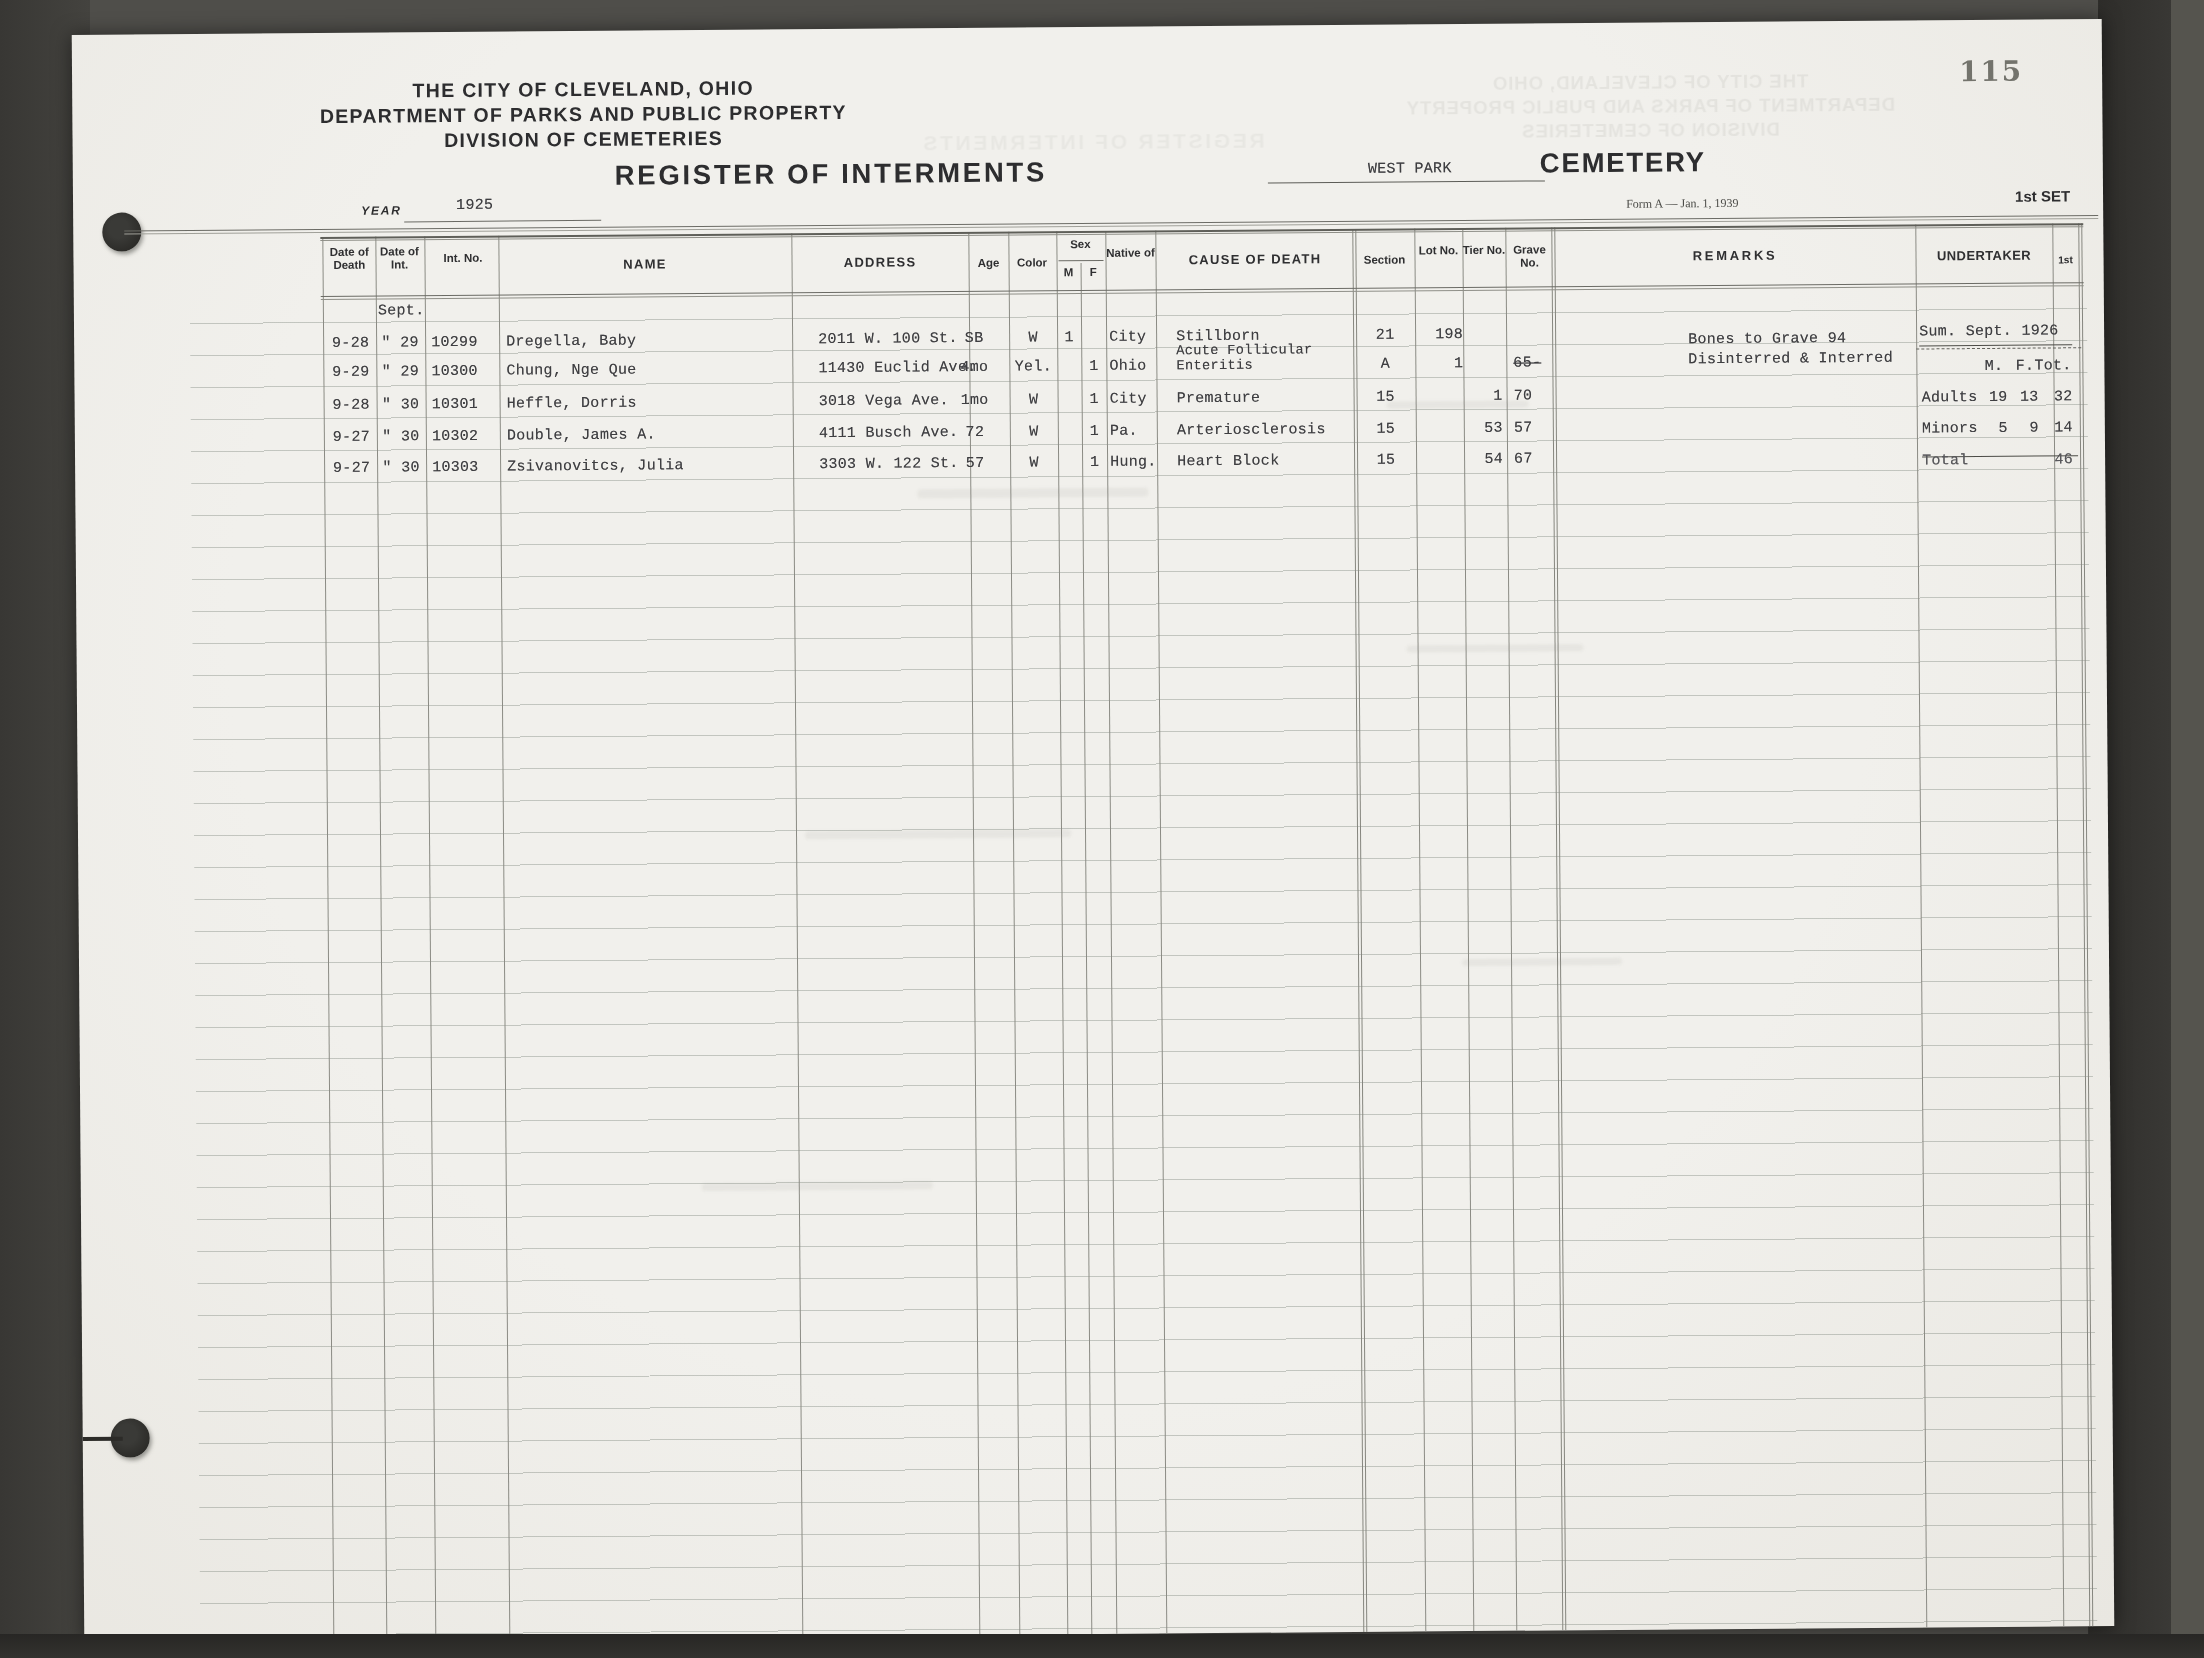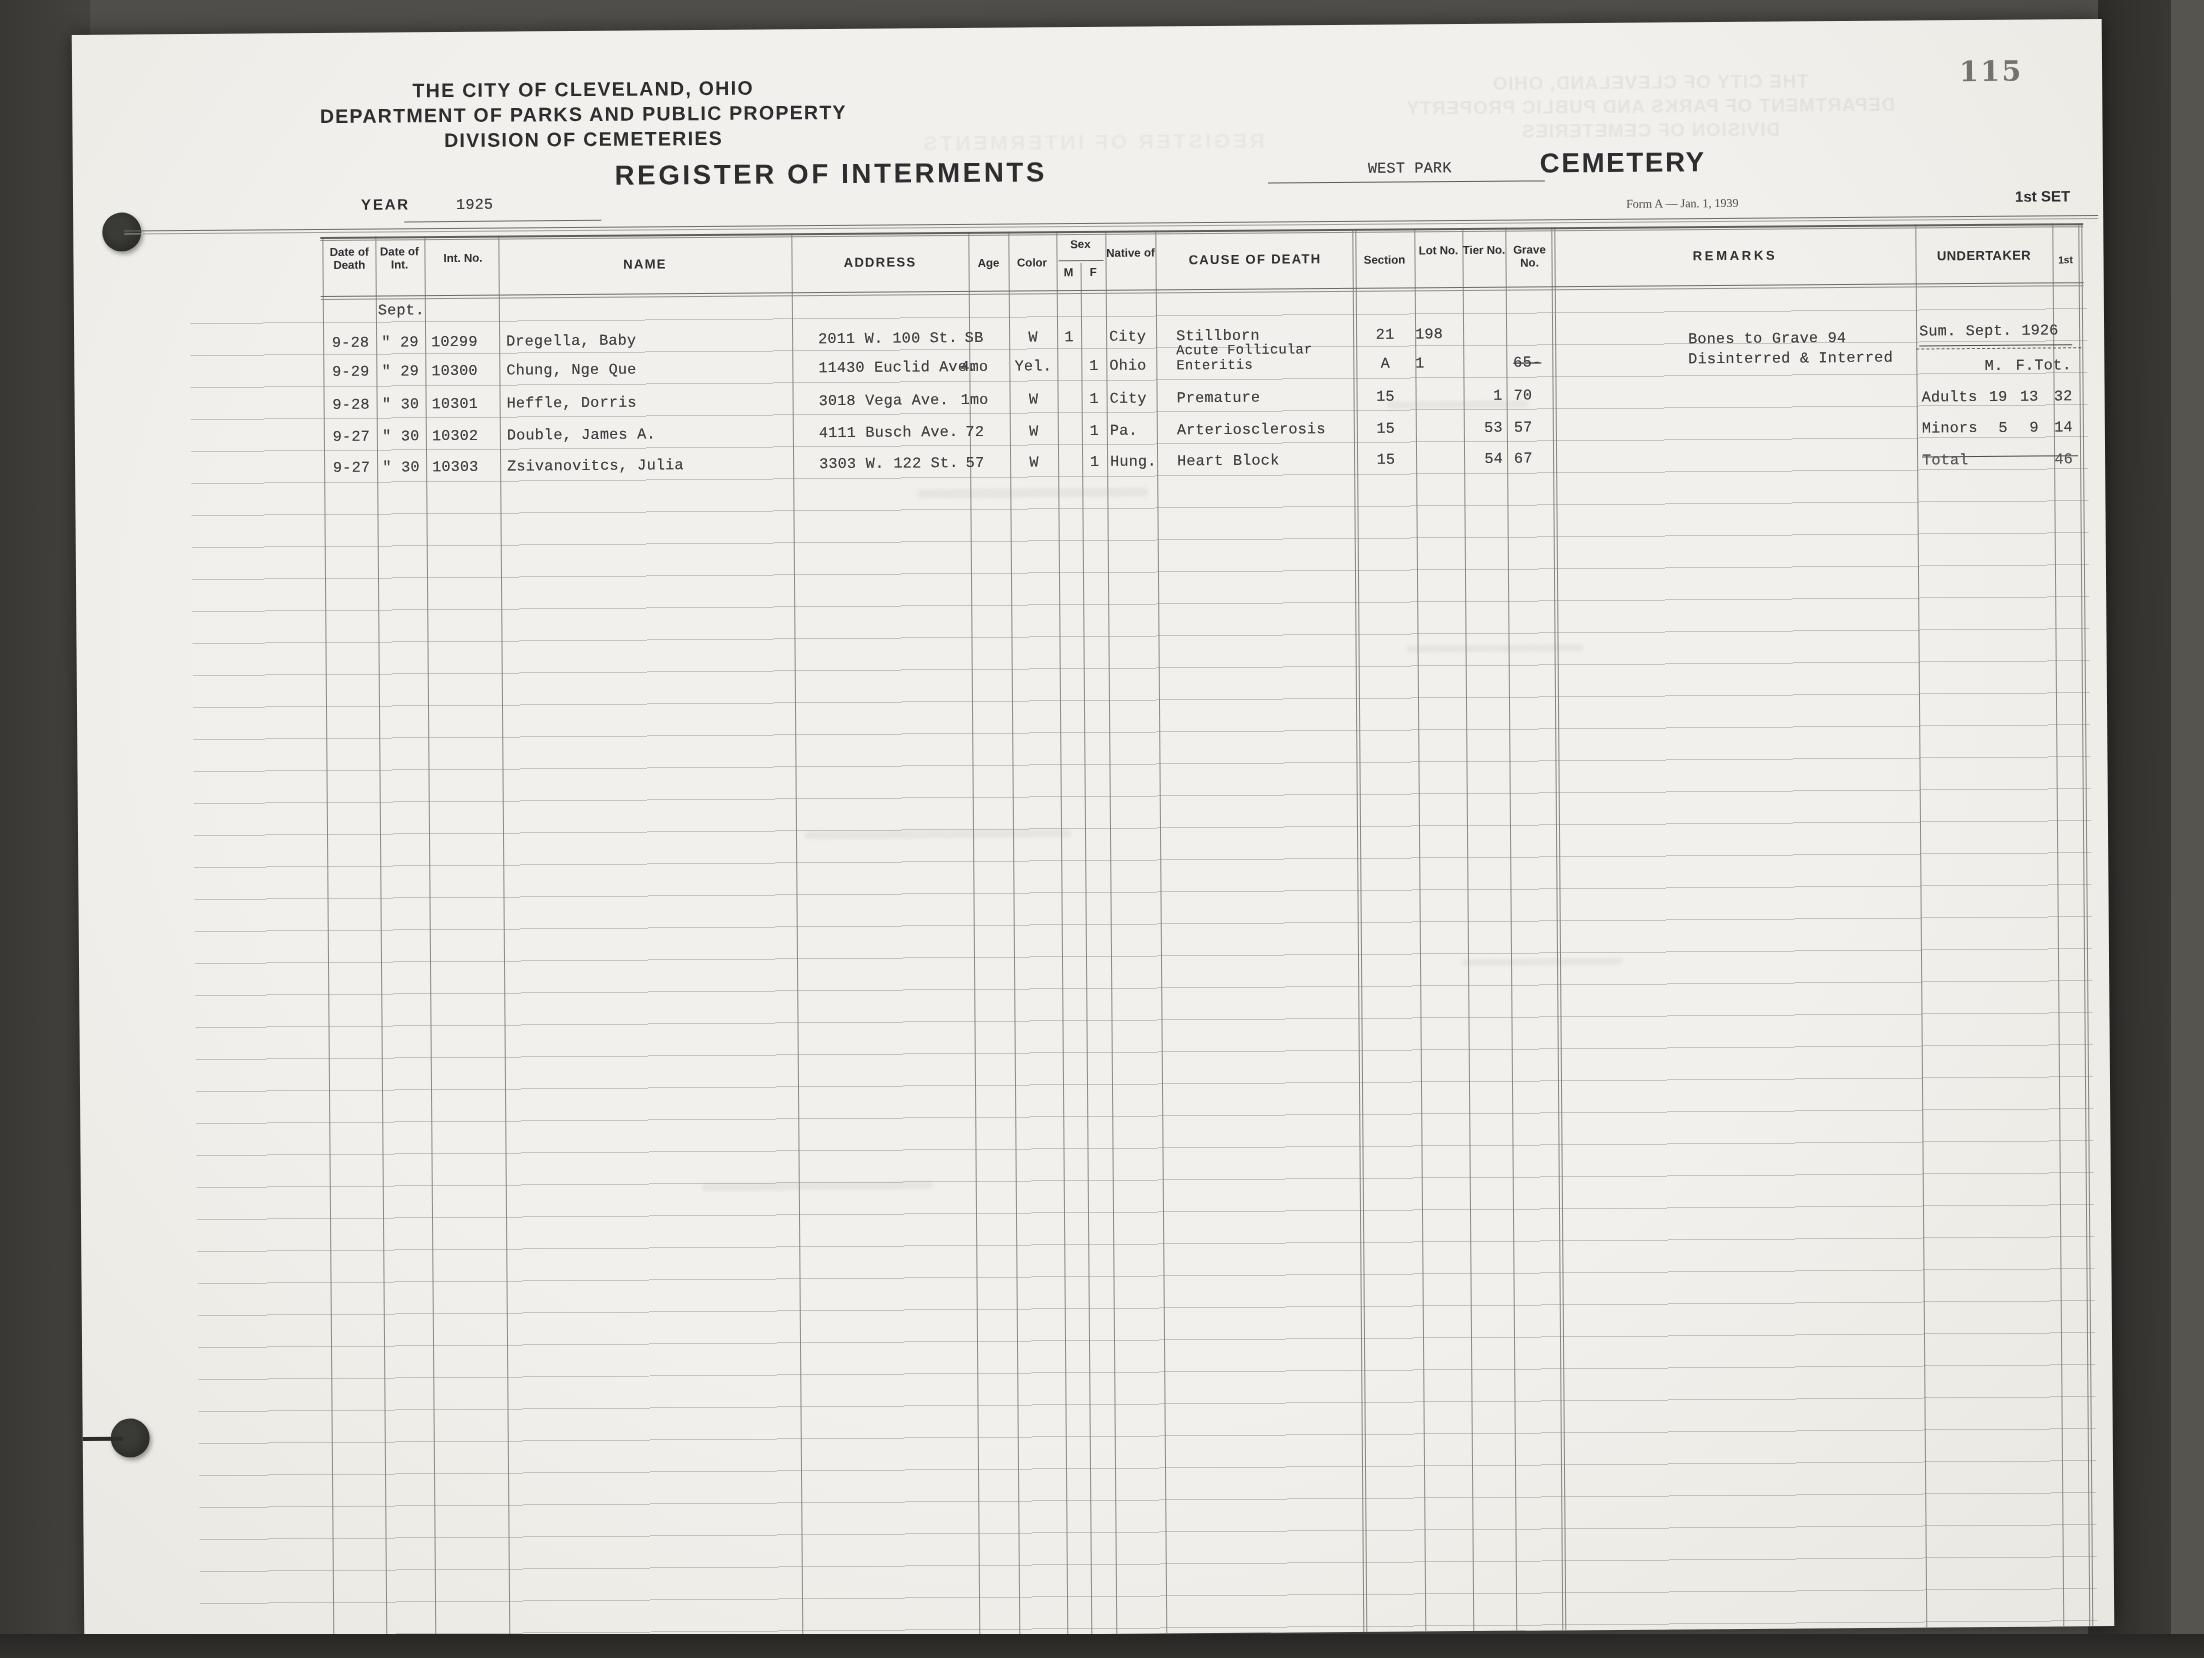--- a/index.html
+++ b/index.html
@@ -30,21 +30,21 @@
   
   .printed { color:#2d2d2f; font-weight:bold; }
   .org-block { position:absolute; left:223px; top:46px; width:576px; text-align:center;
                font-size:19.5px; line-height:25px; letter-spacing:1.3px; }
   .doc-title { position:absolute; left:492px; top:129px; width:532px; text-align:center;
                font-size:27.5px; letter-spacing:2.7px; }
   .cem-name  { position:absolute; left:1204px; top:136px; width:266px; text-align:center; }
   .cem-line  { position:absolute; left:1195px; top:157px; width:277px;
                border-bottom:1.4px solid #5c5c57; }
   .cem-word  { position:absolute; left:1467px; top:124px; font-size:27.5px; letter-spacing:1.8px; }
-  .year-label{ position:absolute; left:288px; top:163px; font-size:15px; letter-spacing:1.8px; }
+  .year-label{ position:absolute; left:288px; top:171px; font-size:12px; letter-spacing:1.8px;font-style:italic; }
   .year-line { position:absolute; left:331px; top:189px; width:197px;
                border-bottom:1.2px solid #6a6a64; }
   .year-value{ position:absolute; left:383px; top:165px; }
   .form-note { position:absolute; left:1553px; top:174px; font-size:12px; color:#4a4a46;
                font-family:"Liberation Serif", serif; }
   .set-label { position:absolute; left:1942px; top:168px; font-size:15px; }
   .page-num  { position:absolute; left:1887px; top:35px; font-size:28px; font-weight:bold;
                letter-spacing:1.8px; color:#73736c; font-family:"DejaVu Serif", serif; }
 
   
@@ -88,21 +88,21 @@
   .c-no     { left:108px; width:66px; }
   .c-name   { left:183px; width:284px; }
   .c-addr   { left:495px; width:168px; }
   .c-age    { left:619px; width:64px; text-align:center; }
   .c-color  { left:686px; width:48px; text-align:center; }
   .c-m      { left:734px; width:24px; text-align:center; }
   .c-f      { left:758px; width:25px; text-align:center; }
   .c-native { left:786px; width:50px; }
   .c-cause  { left:853px; width:182px; }
   .c-sec    { left:1032px; width:60px; text-align:center; }
-  .c-lot    { left:1092px; width:48px; text-align:left; }
+  .c-lot    { left:1092px; width:48px; text-align:right; }
   .c-tier   { left:1140px; width:39px; text-align:right; }
   .c-grave  { left:1190px; width:39px; }
   .c-remark { left:1365px; width:231px; }
   .up2 { top:-14px; line-height:15px; white-space:normal; }
   .strike { text-decoration:line-through; text-decoration-thickness:1.4px; }
 
   
   .sum-item { position:absolute; }
   .sum-head { left:1596px; top:99px; width:153px; border-bottom:1.4px solid #4c4c47; padding-bottom:5px; }
   .sum-head-dash { position:absolute; left:1593px; top:124px; width:165px;

